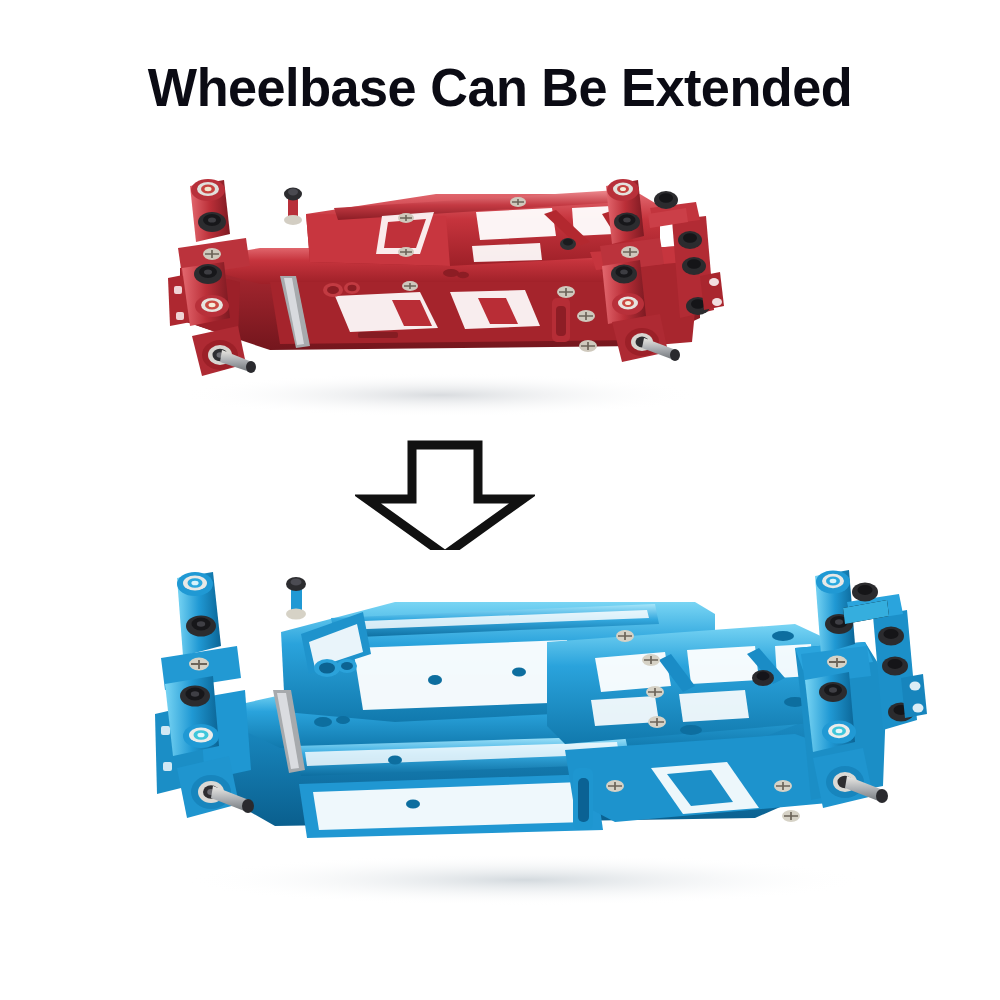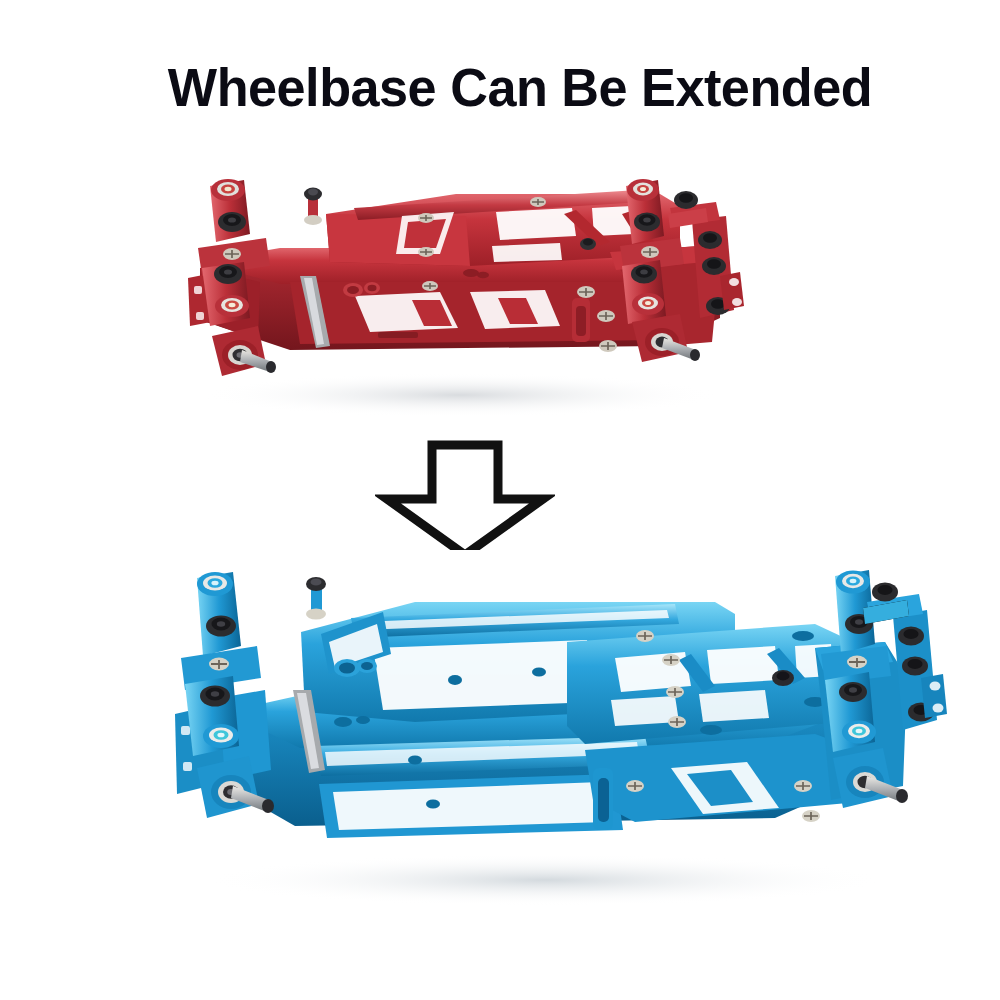--- a/index.html
+++ b/index.html
@@ -3,21 +3,21 @@
 <meta charset="utf-8">
 <style>
   html,body{margin:0;padding:0;}
   body{
     width:1000px;height:1000px;
     background:#ffffff;
     font-family:"Liberation Sans", sans-serif;
     overflow:hidden;
     position:relative;
   }
-  #page{position:absolute;inset:0;background:#fff;margin-left:20px;}
+  #page{position:absolute;inset:0;background:#fff;}
 
   
   .title{
     position:absolute;
     left:0; top:58px; width:1000px;
     text-align:center;
     font-weight:700;
     font-size:53px;
     line-height:60px;
     letter-spacing:-0.5px;

